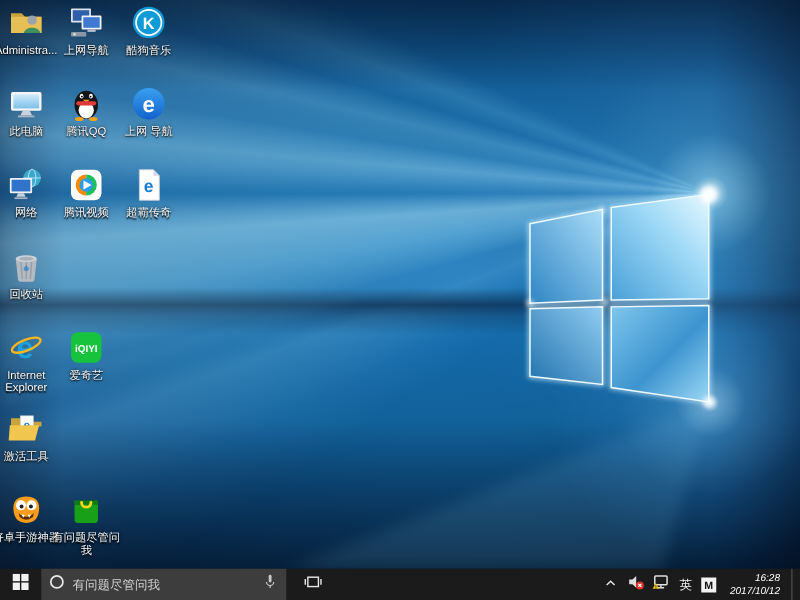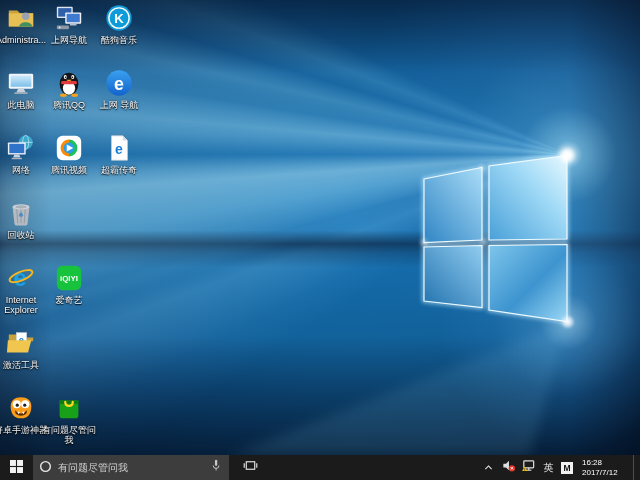--- a/index.html
+++ b/index.html
@@ -46,21 +46,21 @@
              gap:6px;padding:0 6px;box-sizing:border-box;flex:0 0 auto;}
   .stext{flex:1;font-size:10px;color:#d2d2d2;white-space:nowrap;overflow:hidden;}
   .taskview{width:28px;height:25px;display:flex;align-items:center;justify-content:center;
             margin-left:7px;flex:0 0 auto;}
   .tb-spacer{flex:1;}
   .tray{display:flex;align-items:center;height:25px;gap:5px;padding-right:2px;flex:0 0 auto;}
   .tray-ic{display:flex;align-items:center;justify-content:center;width:15px;height:25px;}
   .ime-mode{font-size:10px;color:#f0f0f0;}
   .ime-badge{width:12px;height:12px;background:#f2f2f2;color:#111;font-size:8.5px;font-weight:bold;
              display:flex;align-items:center;justify-content:center;}
-  .clock{font-size:8px;line-height:9.5px;color:#fff;padding:0 4px;min-width:42px;}
+  .clock{font-size:8px;line-height:9.5px;text-align:right;color:#fff;padding:0 4px;min-width:42px;font-style:italic;}
   .showdesk{width:4px;height:25px;border-left:1px solid #4d4d4d;}
 </style>
 </head>
 <body>
 
 <svg width="0" height="0" style="position:absolute">
   <defs>
     <linearGradient id="gTL" x1="0" y1="1" x2="1" y2="0">
         <stop offset="0" stop-color="#2f85c4"></stop>
         <stop offset="1" stop-color="#abddf8"></stop>
@@ -391,18 +391,18 @@
               <path d="M1.2 13.8l2.7-4.8 2.7 4.8z" fill="#f5c518"></path>
               <rect x="3.5" y="10.9" width=".9" height="1.7" fill="#5c4a00"></rect>
               <rect x="3.5" y="13" width=".9" height=".7" fill="#5c4a00"></rect>
             </svg>
         </span>
       </div>
       <div class="tray-ic ime-mode">英</div>
       <div class="ime-badge">M</div>
       <div class="clock">
         <div>16:28</div>
-        <div>2017/7/12</div>
+        <div>2017/10/12</div>
       </div>
       <div class="showdesk"></div>
     </div>
   </div>
 </div>
 
 </body></html>

